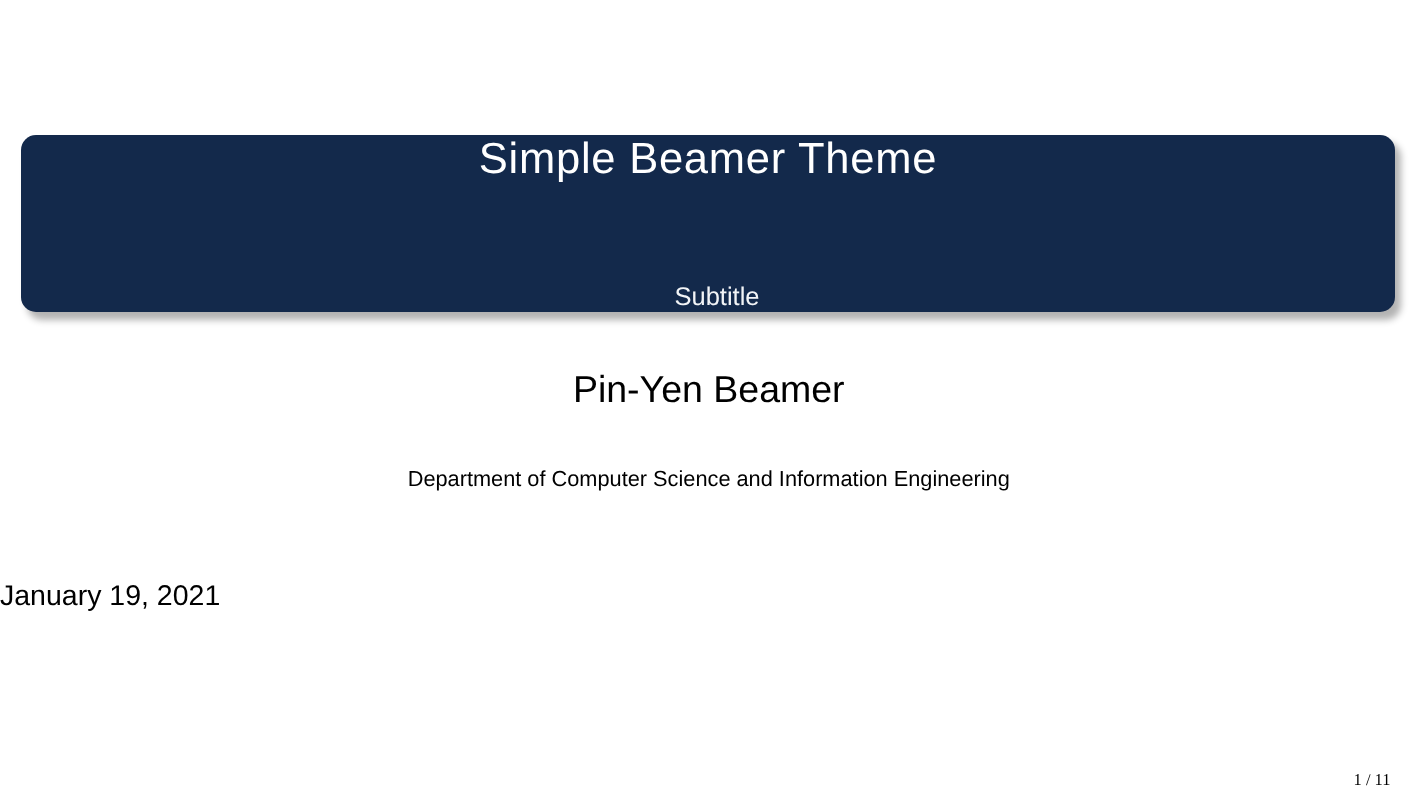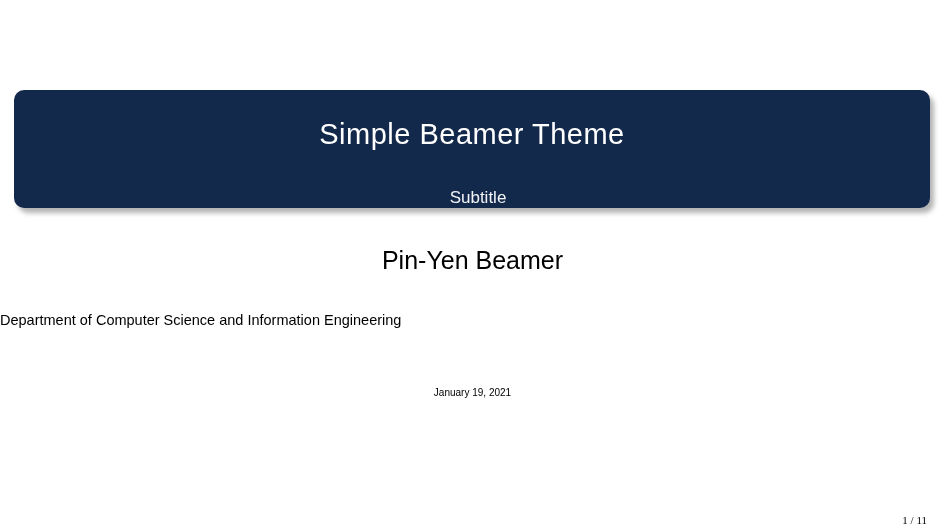--- a/index.html
+++ b/index.html
@@ -26,22 +26,21 @@
     left:14px;
     top:90px;
     width:916px;
     height:118px;
     background:var(--banner-bg);
     border-radius:10px;
     box-shadow:4px 5px 5px rgba(0,0,0,0.30);
     display:flex;
     flex-direction:column;
     align-items:center;
-    justify-content:flex-end;
-    gap:28px;
+    justify-content:space-between;
   }
   .slide-title{
     color:var(--banner-text);
     font-size:29px;
     font-weight:400;
     letter-spacing:0.5px;
     line-height:1.15;
   }
   .slide-subtitle{
     color:#f2f4f7;
@@ -57,30 +56,31 @@
     width:100%;
     text-align:center;
     font-size:25px;
     font-weight:400;
   }
   .institute{
     position:absolute;
     top:310px;
     left:0;
     width:100%;
+    text-align:center;
     font-size:14.5px;
     line-height:20px;
   }
   .date{
     position:absolute;
     top:387px;
     left:0;
     width:100%;
-    text-align:center;
-    font-size:10px;
+    text-align:left;
+    font-size:19px;
   }
   .footer{
     position:absolute;
     right:18px;
     bottom:6px;
     font-family:"Liberation Serif", serif;
     font-size:11px;
     color:#000000;
   }
 </style>

